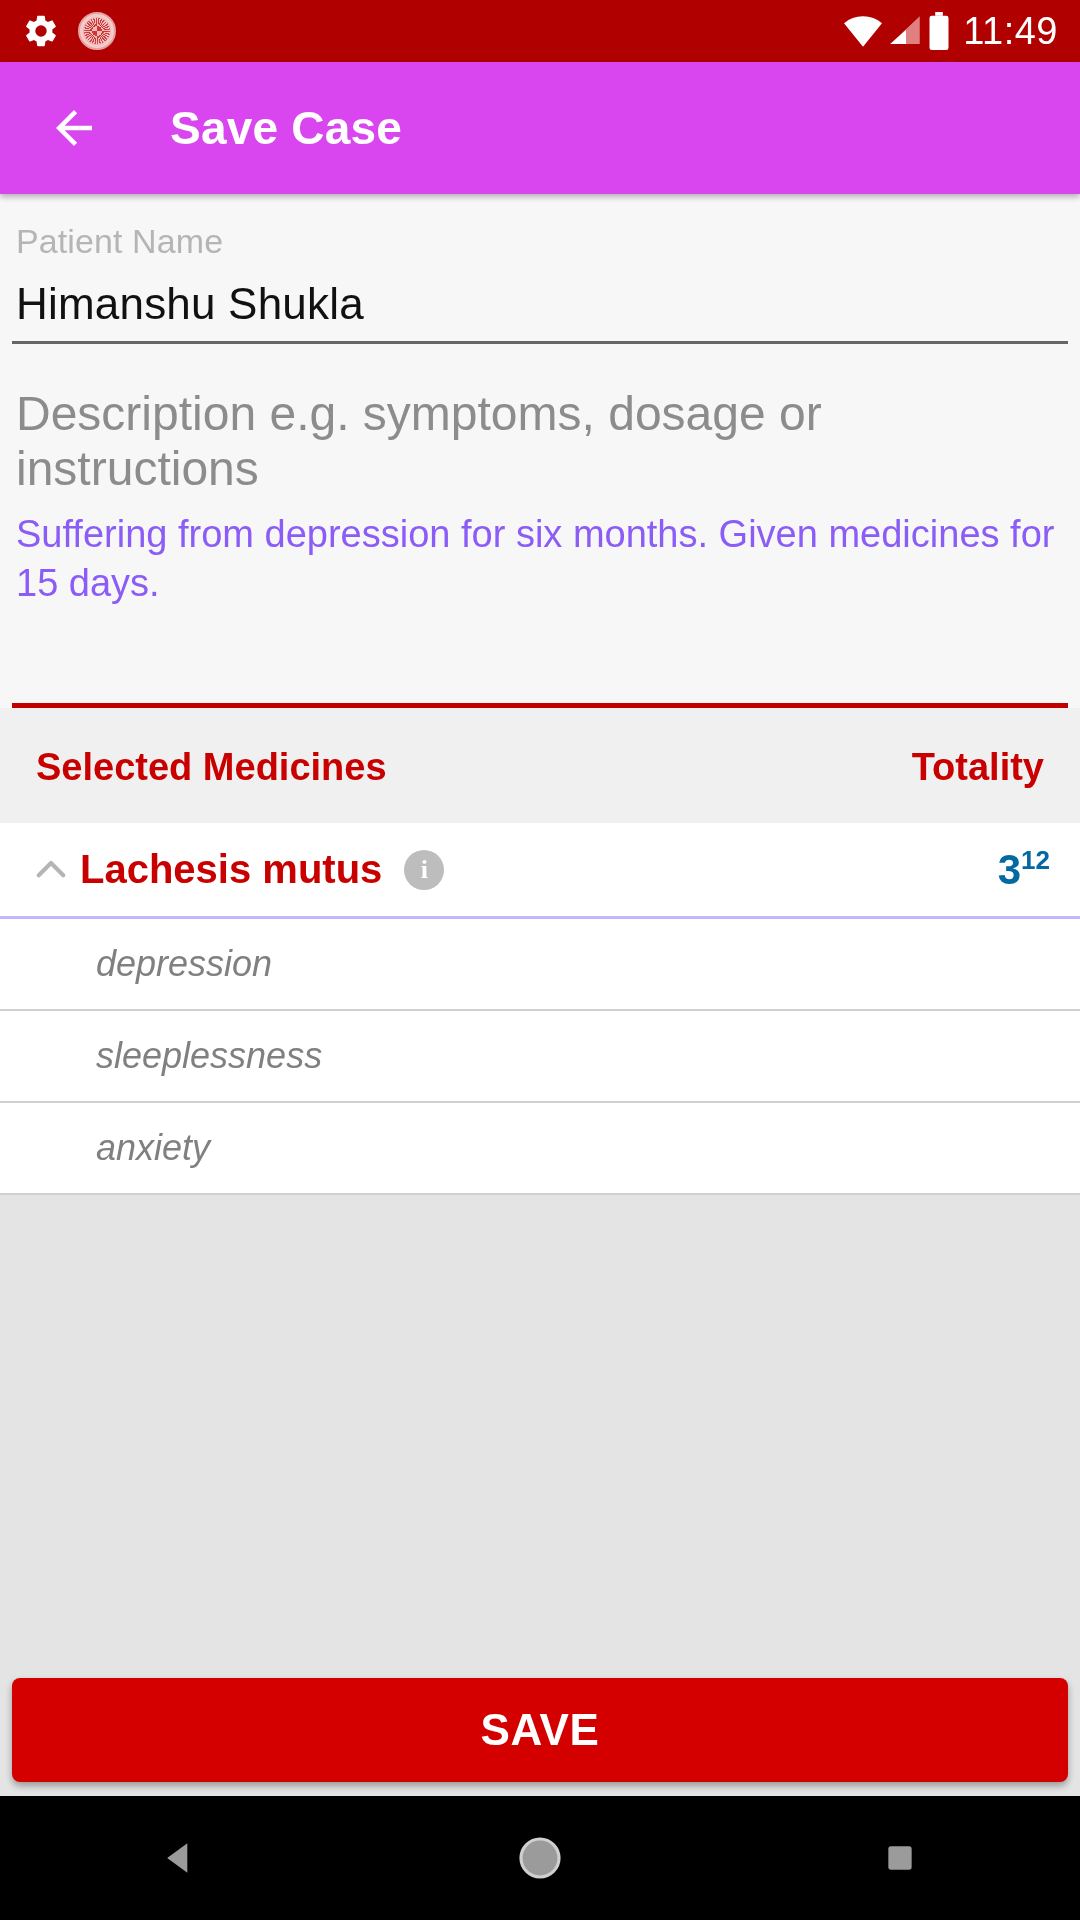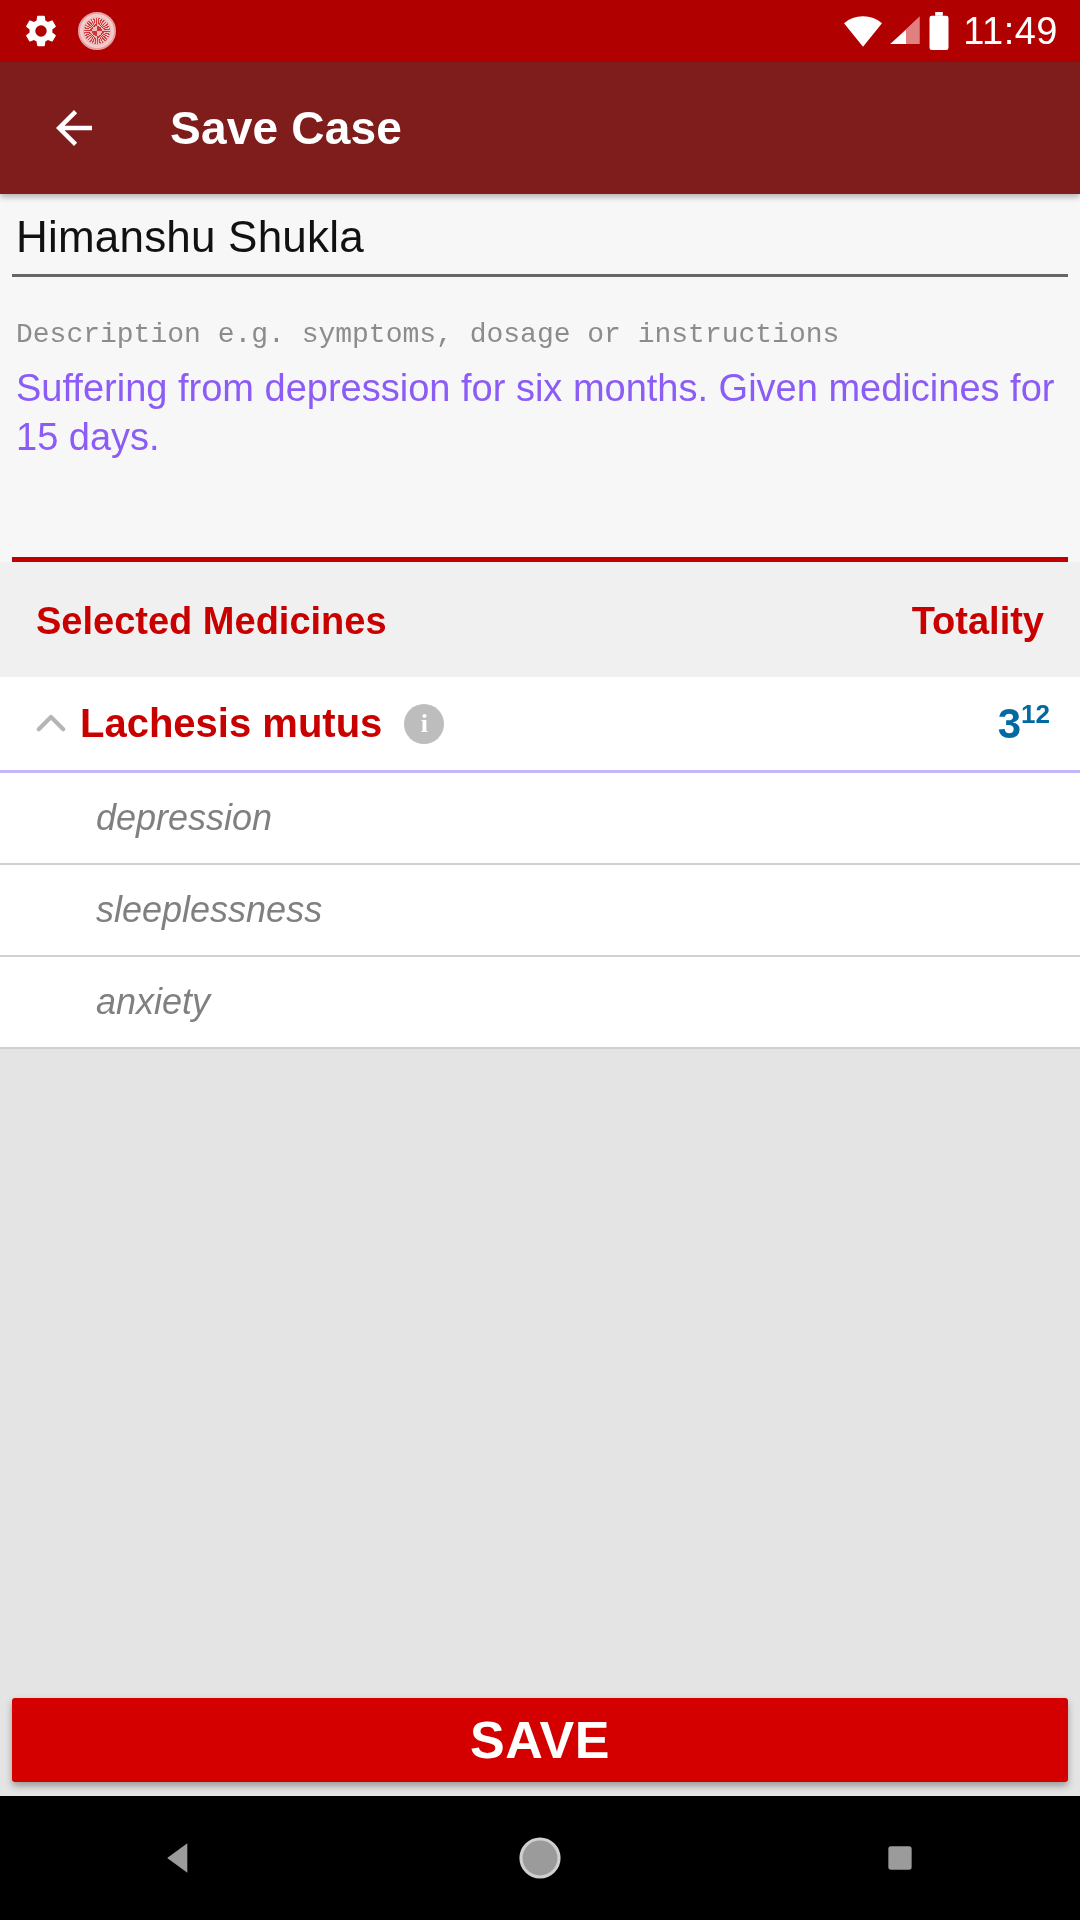--- a/index.html
+++ b/index.html
@@ -25,35 +25,35 @@
              background:radial-gradient(circle at 50% 50%, #d13b3b 0%, #d13b3b 40%, #e98c8c 48%, #f3c9c9 60%, #f6dada 100%);
              border:2px solid #e8a0a0; position:relative; overflow:hidden; }
   .app-ic::after{ content:""; position:absolute; inset:4px; border-radius:50%;
              background:repeating-conic-gradient(#f2d0d0 0deg 6deg, #cf3535 6deg 12deg); opacity:.85;}
   .wifi-ic { width:40px; height:34px; }
   .sig-ic  { width:36px; height:34px; }
   .bat-ic  { width:24px; height:38px; }
 
   
   .app-bar {
-    flex:0 0 132px; height:132px; background:#7f1d1d;
+    flex:0 0 132px; height:132px; background:#d946ef;
     display:flex; align-items:center; padding:0 44px;
     box-shadow:0 3px 6px rgba(0,0,0,.28);
     position:relative; z-index:5;
   }
   .back-btn { width:60px; height:60px; display:flex; align-items:center; justify-content:center; cursor:pointer; }
   .app-bar-title { color:#fff; font-size:46px; font-weight:700; margin-left:66px; letter-spacing:.2px; }
 
   
   .form-area { background:#f7f7f7; padding:0 12px; flex:0 0 auto; }
   .field-label { color:#b5b5b5; font-size:34px; padding:28px 0 0 4px; letter-spacing:.1px; }
   .field-value { color:#111111; font-size:44px; padding:18px 0 12px 4px; letter-spacing:.2px; }
   .field-underline { height:3px; background:#666666; margin:0 0 0 0; }
 
-  .desc-label { color:#8c8c8c; font-size:28px; padding:42px 0 0 4px;font-family:Liberation Mono, monospace; }
+  .desc-label { color:#8c8c8c; font-size:48px; padding:42px 0 0 4px; }
   .desc-value { color:#8b5cf6; font-size:38px; line-height:1.28; padding:14px 0 0 4px; }
   .desc-spacer { height:96px; }
   .desc-underline { height:5px; background:#c10000; margin:0; }
 
   
   .med-header {
     display:flex; align-items:center; justify-content:space-between;
     background:#f0f0f0; padding:38px 36px 34px 36px;
   }
   .med-header span { color:#c90000; font-size:38px; font-weight:700; }
@@ -80,23 +80,23 @@
     display:flex; align-items:flex-end;
   }
   .sym-row span { color:#808080; font-size:36px; font-style:italic; }
 
   
   .filler { flex:1 1 auto; background:#e4e4e4; }
 
   
   .save-wrap { background:#e4e4e4; padding:0 12px 14px 12px; flex:0 0 auto; }
   .save-btn {
-    background:#d40000; color:#ffffff; font-size:52px; font-weight:700;
-    height:84px; display:flex; align-items:center; justify-content:center;
-    border-radius:3px; box-shadow:0 4px 7px rgba(0,0,0,.32); letter-spacing:.6px;
+    background:#d40000; color:#ffffff; font-size:44px; font-weight:700;
+    height:104px; display:flex; align-items:center; justify-content:center;
+    border-radius:8px; box-shadow:0 4px 7px rgba(0,0,0,.32); letter-spacing:.6px;
     cursor:pointer; border:none; width:100%;
   }
 
   
   .nav-bar { flex:0 0 124px; background:#000000; display:flex; align-items:center; justify-content:space-around; }
   .nav-btn { width:120px; height:100px; display:flex; align-items:center; justify-content:center; cursor:pointer; }
 </style>
 </head>
 <body>
 
@@ -138,20 +138,21 @@
       <svg viewBox="0 0 24 24" width="54" height="54">
           <path fill="#fff" d="M20 11H7.8l5.6-5.6L12 4l-8 8 8 8 1.4-1.4L7.8 13H20z"></path>
         </svg>
     </span>
     <span class="app-bar-title">Save Case</span>
   </div>
 
   <div class="form-area">
 
     <div>
+      <div class="field-label">Patient Name</div>
       <div class="field-value">Himanshu Shukla</div>
       <div class="field-underline"></div>
     </div>
 
     <div>
       <div class="desc-label">Description e.g. symptoms, dosage or instructions</div>
       <div class="desc-value">Suffering from depression for six months. Given medicines for 15 days.</div>
       <div class="desc-spacer"></div>
       <div class="desc-underline"></div>
     </div>

